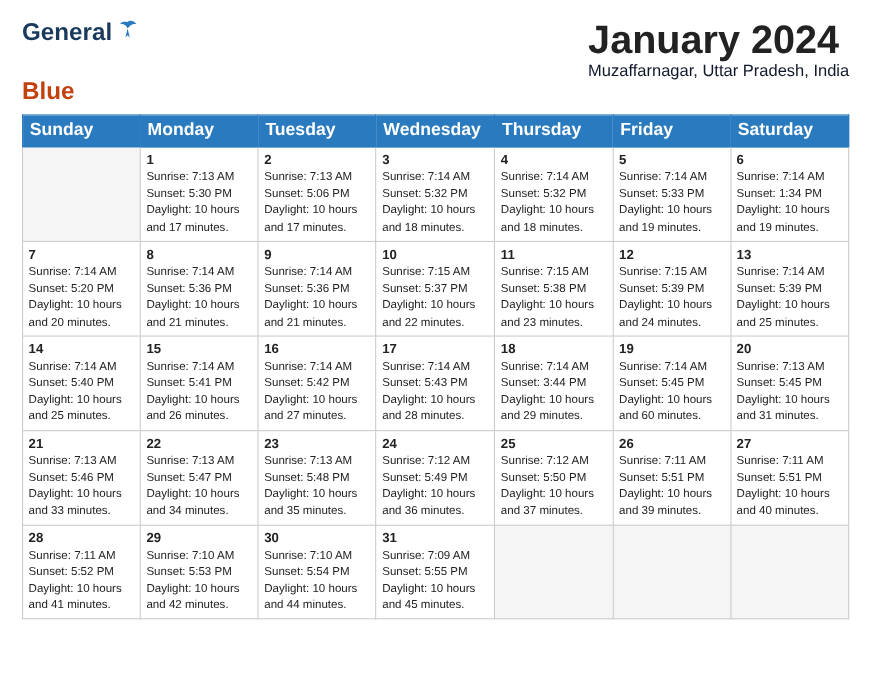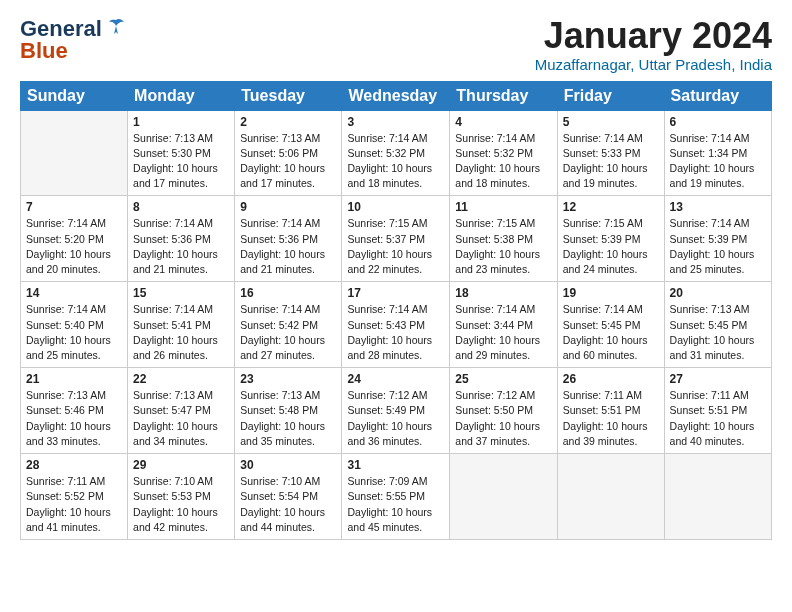--- a/index.html
+++ b/index.html
@@ -17,33 +17,33 @@
     .header {
       display: flex;
       align-items: flex-start;
       justify-content: space-between;
       margin-bottom: 8px;
     }
     .logo {
       display: flex;
       flex-direction: column;
       align-items: flex-start;
+      gap: 32px;
     }
     .title-block {
-      text-align: right;
     }
     .month-title {
       font-size: 36px;
       font-weight: bold;
       color: #222;
       line-height: 1.1;
     }
     .location {
       font-size: 15px;
-      color: #0369a1;
+      color: #0f172a;
     }
     .calendar {
       width: 100%;
       border-collapse: collapse;
       border: 1px solid #ccc;
     }
     .calendar th {
       background: #2a7abf;
       color: #fff;
       font-size: 16px;

